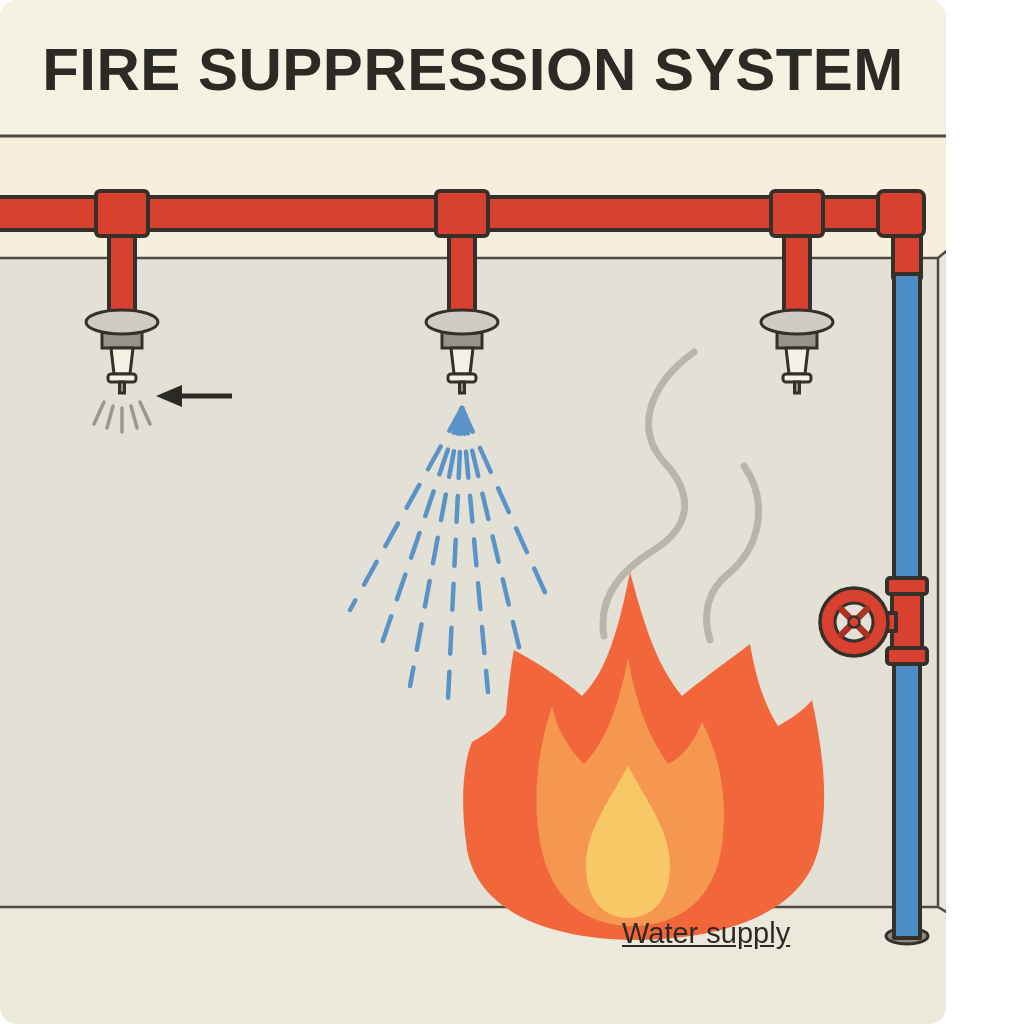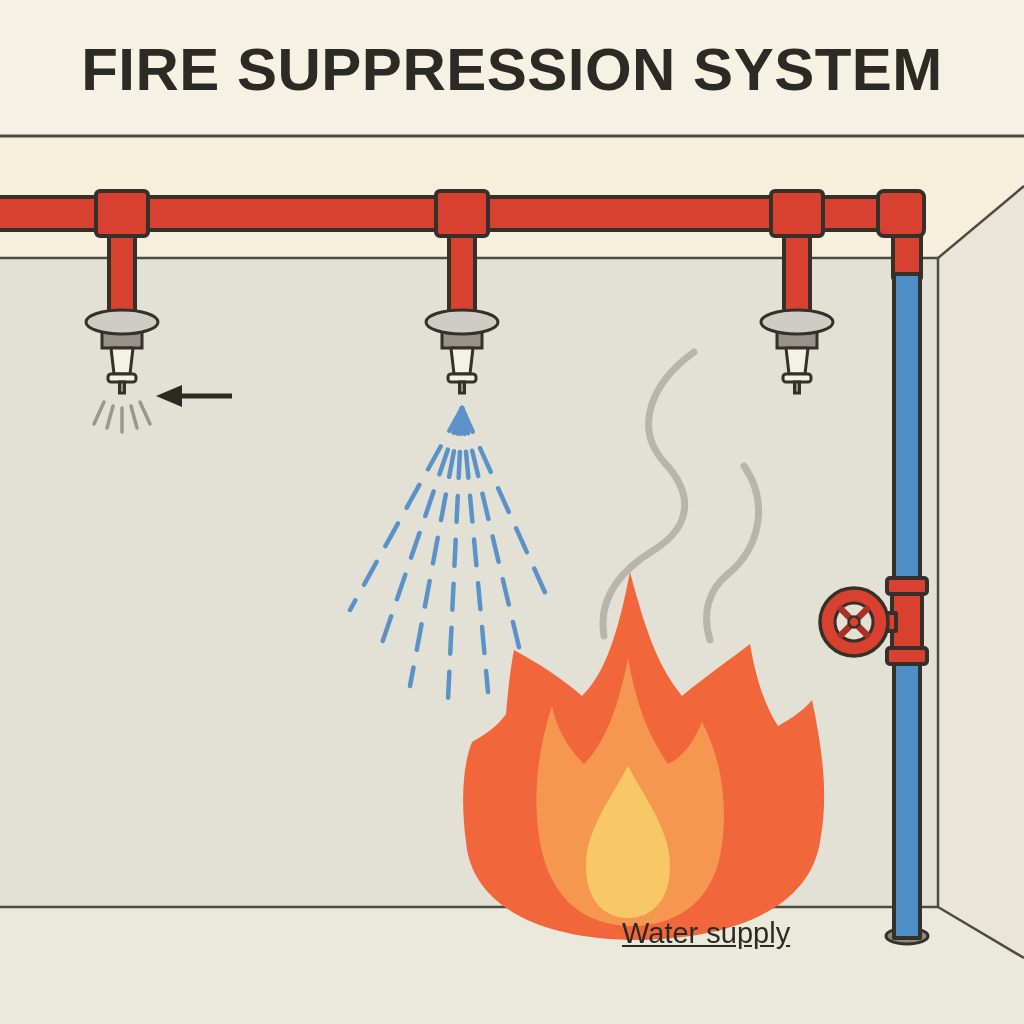--- a/index.html
+++ b/index.html
@@ -5,23 +5,23 @@
   :root{
     --background:#f5f1e3; --ceiling:#f5efdc; --wall:#e3e1d5; --side-wall:#e9e6d9;
     --floor:#ebe9dc; --line:#4f4b42; --outline:#35312a;
     --pipe-red:#d8402f; --pipe-blue:#4d8ec6; --spray-blue:#5b93c8;
     --smoke-gray:#b9b5aa; --flame-outer:#f2663c; --flame-mid:#f6974f; --flame-core:#f8c766;
     --sprinkler-cap:#cfccc6; --sprinkler-collar:#97938b; --sprinkler-body:#f4f1e5;
     --mist-gray:#9b978c; --flange-gray:#8d897e; --text:#2c2a24;
   }
   html,body{margin:0;padding:0;}
   .stage{
-    position:relative;width:1024px;height:1024px;overflow:hidden;
+    position:relative;width:946px;height:1024px;overflow:hidden;
     background:var(--background);
-    font-family:"Liberation Sans", sans-serif;color:var(--text);
+    font-family:"Liberation Sans", sans-serif;color:var(--text);border-radius:17px;
   }
   .stage svg{position:absolute;inset:0;display:block;}
   .room-line{stroke:var(--line);stroke-width:2.5;fill:none;}
   .divider{stroke:var(--line);stroke-width:3;fill:none;}
   .pipe-red{fill:var(--pipe-red);stroke:var(--outline);stroke-width:4;stroke-linejoin:round;}
   .pipe-blue{fill:var(--pipe-blue);stroke:var(--outline);stroke-width:4;stroke-linejoin:round;}
   .flange{fill:var(--flange-gray);stroke:var(--outline);stroke-width:3;}
   .spk-cap{fill:var(--sprinkler-cap);stroke:var(--outline);stroke-width:3;}
   .spk-collar{fill:var(--sprinkler-collar);stroke:var(--outline);stroke-width:3;}
   .spk-body{fill:var(--sprinkler-body);stroke:var(--outline);stroke-width:3;stroke-linejoin:round;}

